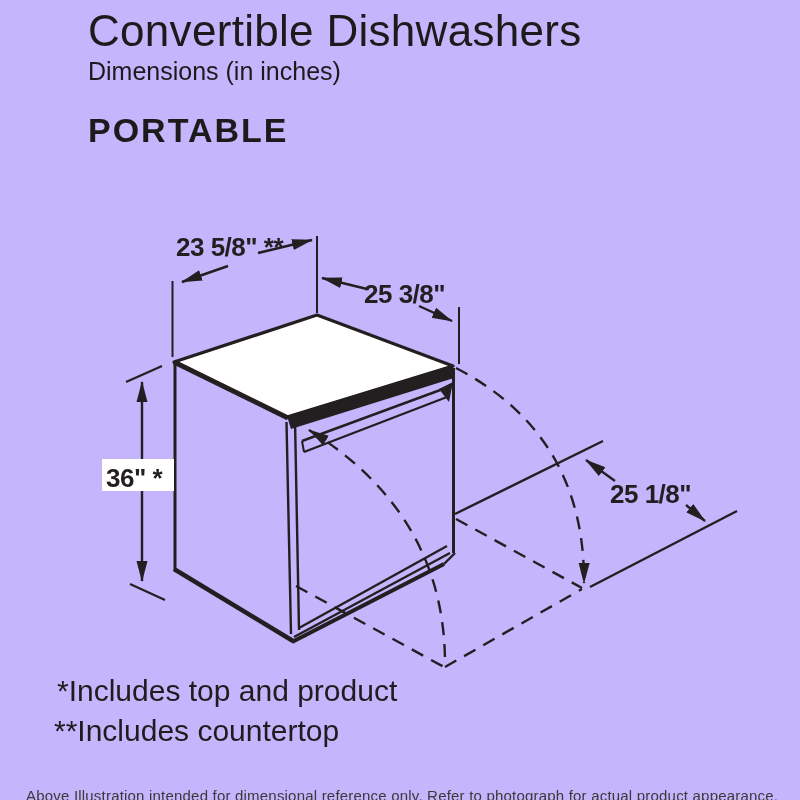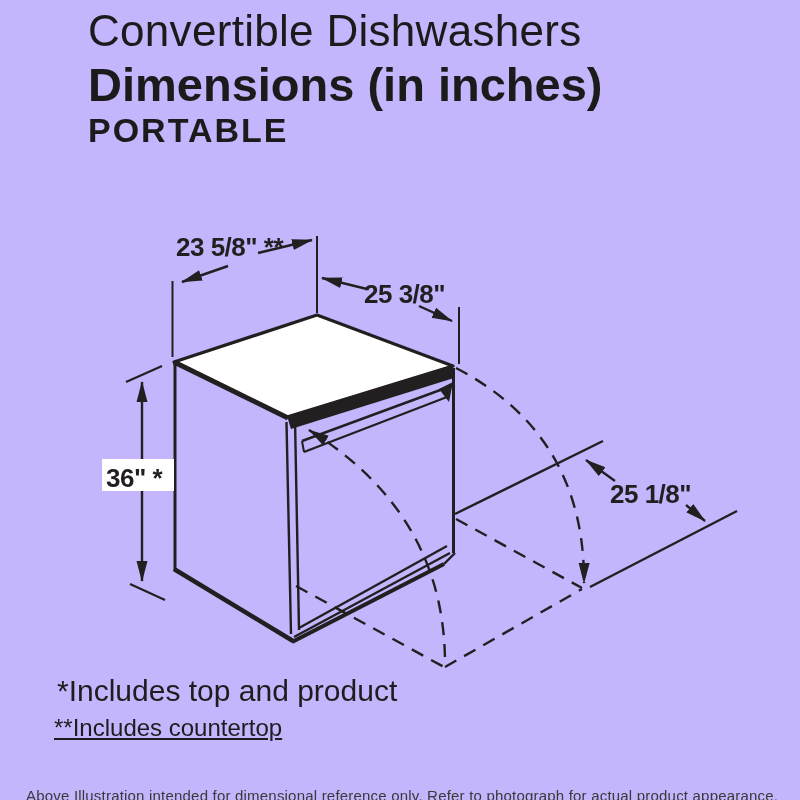--- a/index.html
+++ b/index.html
@@ -1,27 +1,27 @@
 <!DOCTYPE html>
 <html><head>
 <meta charset="utf-8">
 <style>
   html,body{margin:0;padding:0;background:#fff;}
   #page{position:relative;width:800px;height:800px;background:#c4b5fd;overflow:hidden;
         font-family:"Liberation Sans",sans-serif;color:#1b1b1b;}
   .title{position:absolute;left:88px;top:6px;font-size:44px;font-weight:400;
          letter-spacing:.3px;color:#1b1b1b;white-space:nowrap;}
-  .subtitle{position:absolute;left:88px;top:57px;font-size:47px;font-weight:700;
+  .subtitle{position:absolute;left:88px;top:57px;font-size:25px;font-weight:400;
          color:#1b1b1b;white-space:nowrap;}
   .category{position:absolute;left:88px;top:111px;font-size:34px;font-weight:700;
          letter-spacing:2px;color:#1b1b1b;white-space:nowrap;}
   .footnote1{position:absolute;left:57px;top:674px;font-size:30px;font-weight:400;
          color:#1d1d1d;white-space:nowrap;}
-  .footnote2{position:absolute;left:54px;top:714px;font-size:24px;font-weight:400;
-         color:#1d1d1d;white-space:nowrap;text-decoration:underline;}
+  .footnote2{position:absolute;left:54px;top:714px;font-size:30px;font-weight:400;
+         color:#1d1d1d;white-space:nowrap;}
   .caption{position:absolute;left:26px;top:775px;width:770px;font-size:15px;
          font-weight:400;color:#3a3a3a;letter-spacing:.2px;white-space:nowrap;margin-top:12px;}
   svg{position:absolute;left:0;top:0;}
   .ink-line{stroke:#231f20;fill:none;}
   .dash{stroke:#231f20;fill:none;stroke-dasharray:13 9;}
   .dimtext{font-family:"Liberation Sans",sans-serif;font-weight:bold;font-size:26px;
          fill:#231f20;letter-spacing:-0.5px;}
 </style>
 </head>
 <body>

